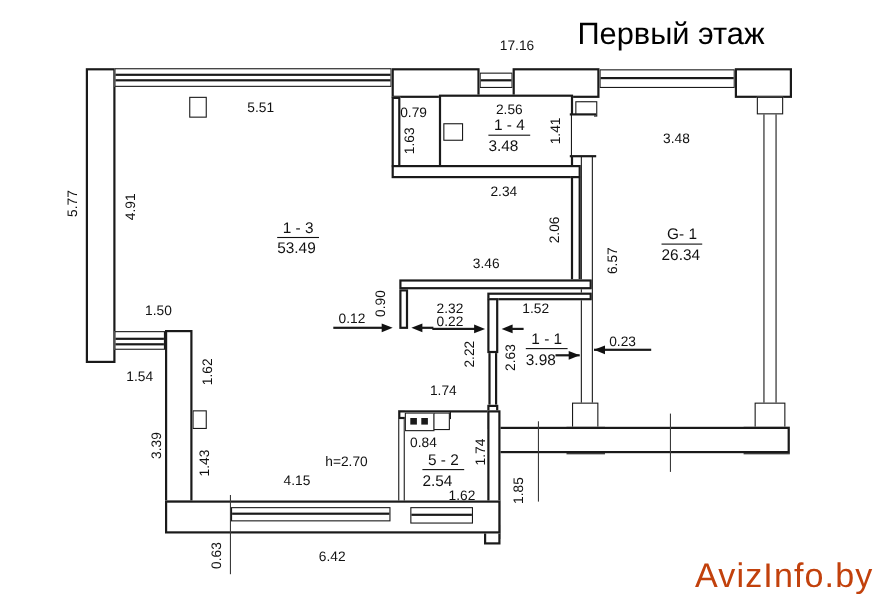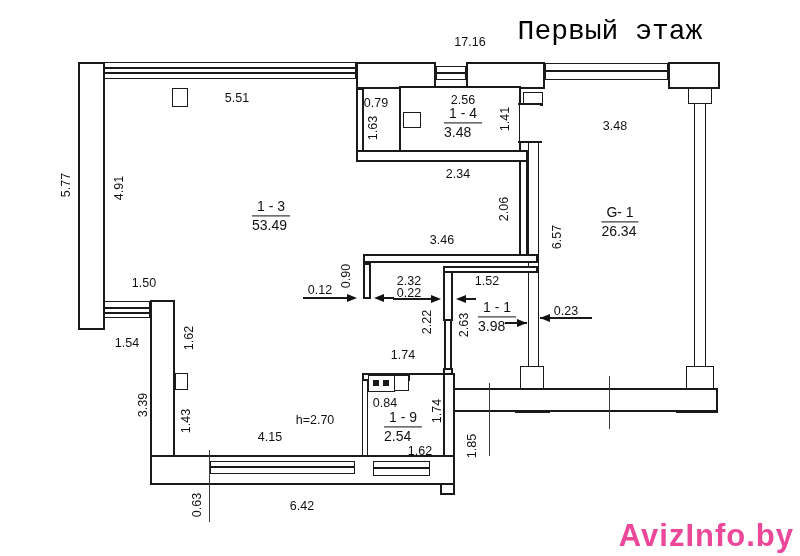--- a/index.html
+++ b/index.html
@@ -16,24 +16,24 @@
   .dim{position:absolute;font-size:12.5px;color:#111;white-space:nowrap;
        transform:translate(-50%,-50%);line-height:1}
   .dim.v{transform:translate(-50%,-50%) rotate(-90deg)}
   .rlabel{position:absolute;transform:translate(-50%,-50%);
           font-size:14px;color:#111;line-height:1.15}
   .rlabel .nm{display:inline-block;border-bottom:1.6px solid #111;padding:0 5px 1px}
   .rlabel .ar{display:block;padding-top:1px}
   .ah{position:absolute;width:0;height:0;border-top:4px solid transparent;border-bottom:4px solid transparent}
   .ah.r{border-left:10px solid #111}
   .ah.l{border-right:10px solid #111}
-  .title{position:absolute;font-family:Liberation Mono, monospace;font-size:28px;color:#000;
+  .title{position:absolute;font-family:Liberation Sans, sans-serif;font-size:28px;color:#000;
          transform:translate(-50%,-50%);white-space:nowrap}
-  .wm{position:absolute;right:6px;bottom:2px;font-weight:bold;font-size:31px;
-      color:#ec4899;letter-spacing:1px}
+  .wm{position:absolute;right:6px;bottom:14px;font-weight:normal;font-size:31px;
+      color:#c2410c;letter-spacing:1px}
 </style>
 </head>
 <body>
 
 <div class="plan">
 
   <div class="w" style="left:78px;top:62px;width:27px;height:268px"></div>
 
   <div class="win" style="left:104px;top:62px;width:252px;height:17px">
     <div class="ln" style="top:4px"></div>
@@ -167,21 +167,21 @@
   </div>
   <div class="rlabel" style="left:463px;top:123px">
     <span class="nm">1 - 4</span>
     <span class="ar">3.48</span>
   </div>
   <div class="rlabel" style="left:497px;top:317px">
     <span class="nm">1 - 1</span>
     <span class="ar">3.98</span>
   </div>
   <div class="rlabel" style="left:403px;top:427px">
-    <span class="nm">1 - 9</span>
+    <span class="nm">5 - 2</span>
     <span class="ar">2.54</span>
   </div>
   <div class="rlabel" style="left:620px;top:222px">
     <span class="nm">G- 1</span>
     <span class="ar">26.34</span>
   </div>
 
   <div class="title" style="left:610px;top:31px">Первый этаж</div>
   <div class="wm">AvizInfo.by</div>
 

